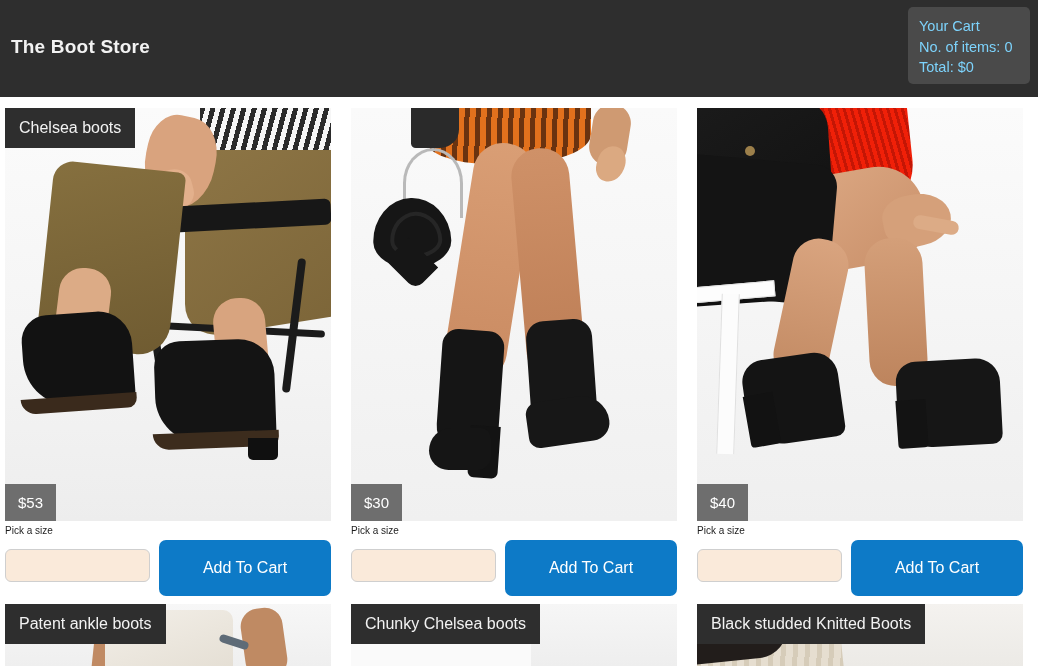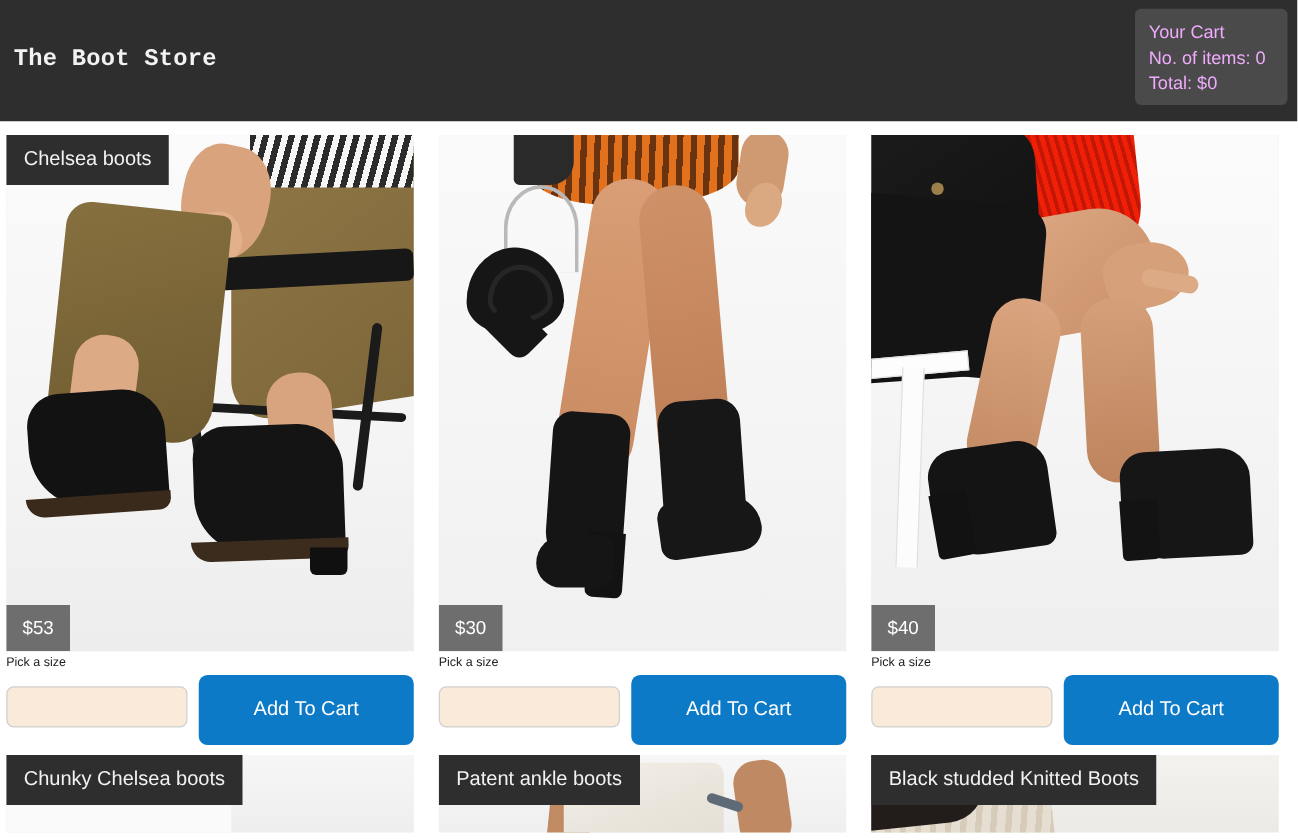--- a/index.html
+++ b/index.html
@@ -21,32 +21,31 @@
   }
   .site-title {
     position: absolute;
     left: 11px;
     top: 36px;
     color: #f2f2f2;
     font-size: 19px;
     font-weight: bold;
     letter-spacing: .2px;
     white-space: nowrap;
-    font-family: Liberation Mono, monospace;
   }
   .cart-box {
     position: absolute;
     right: 8px;
     top: 7px;
     width: 122px;
     height: 77px;
     background: #4a4a4a;
     border-radius: 5px;
     padding: 9px 0 0 11px;
-    color: #f0abfc;
+    color: #7dd3fc;
     font-size: 14.5px;
     line-height: 20.5px;
   }
   .cart-line { white-space: nowrap; }
 
   
   .product-grid {
     position: relative;
     width: 1038px;
     padding: 11px 0 0 0;
@@ -386,43 +385,43 @@
     </div>
     <div class="controls">
       <div class="size-label">Pick a size</div>
       <select class="size-select"></select>
       <button class="add-btn">Add To Cart</button>
     </div>
   </div>
 
   <div class="product-card">
     <div class="photo short">
-      <div class="scene c4">
-        <div class="sh bg"></div>
-        <div class="sh a"></div>
-      </div>
-      <div class="photo-title">Chunky Chelsea boots</div>
-    </div>
-  </div>
-
-  <div class="product-card">
-    <div class="photo short">
       <div class="scene c5">
         <div class="sh bg"></div>
         <div class="sh skin"></div>
         <div class="sh skin2"></div>
         <div class="sh jeans"></div>
         <div class="sh rip"></div>
       </div>
       <div class="photo-title">Patent ankle boots</div>
     </div>
   </div>
 
   <div class="product-card">
     <div class="photo short">
+      <div class="scene c4">
+        <div class="sh bg"></div>
+        <div class="sh a"></div>
+      </div>
+      <div class="photo-title">Chunky Chelsea boots</div>
+    </div>
+  </div>
+
+  <div class="product-card">
+    <div class="photo short">
       <div class="scene c6">
         <div class="sh bg"></div>
         <div class="sh knit"></div>
         <div class="sh dark"></div>
         <div class="sh stud"></div>
       </div>
       <div class="photo-title">Black studded Knitted Boots</div>
     </div>
   </div>
 

